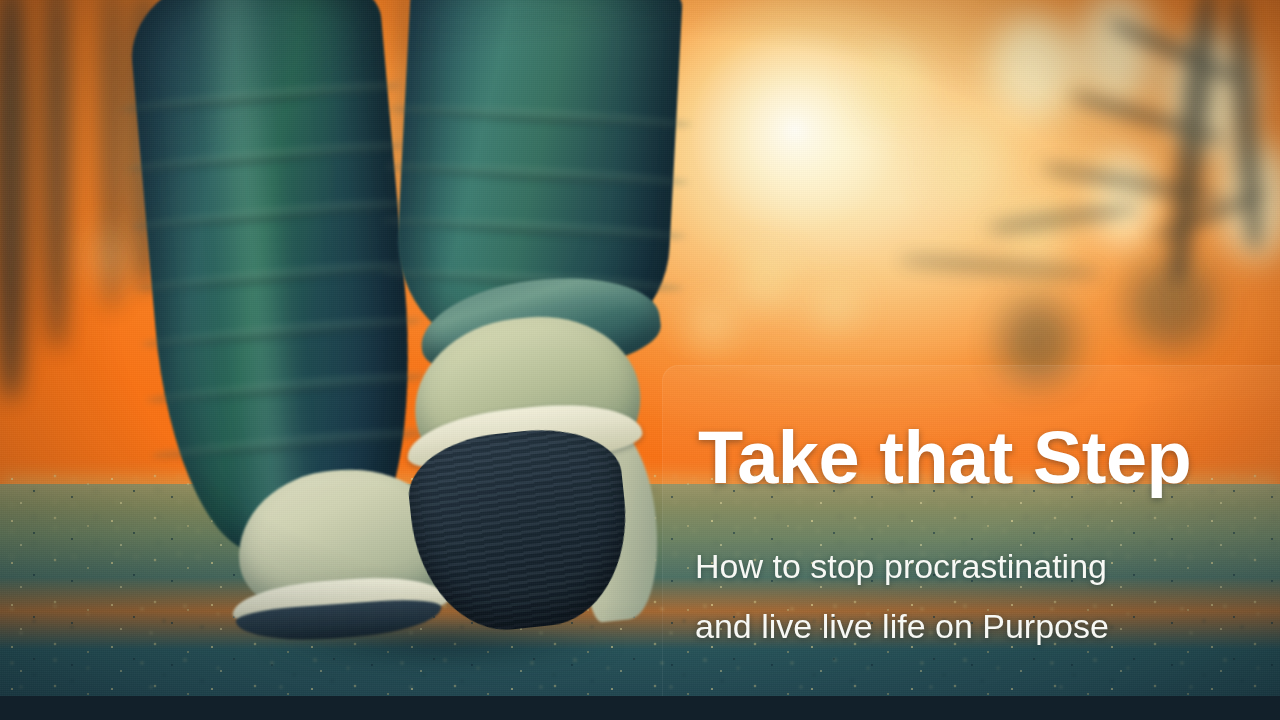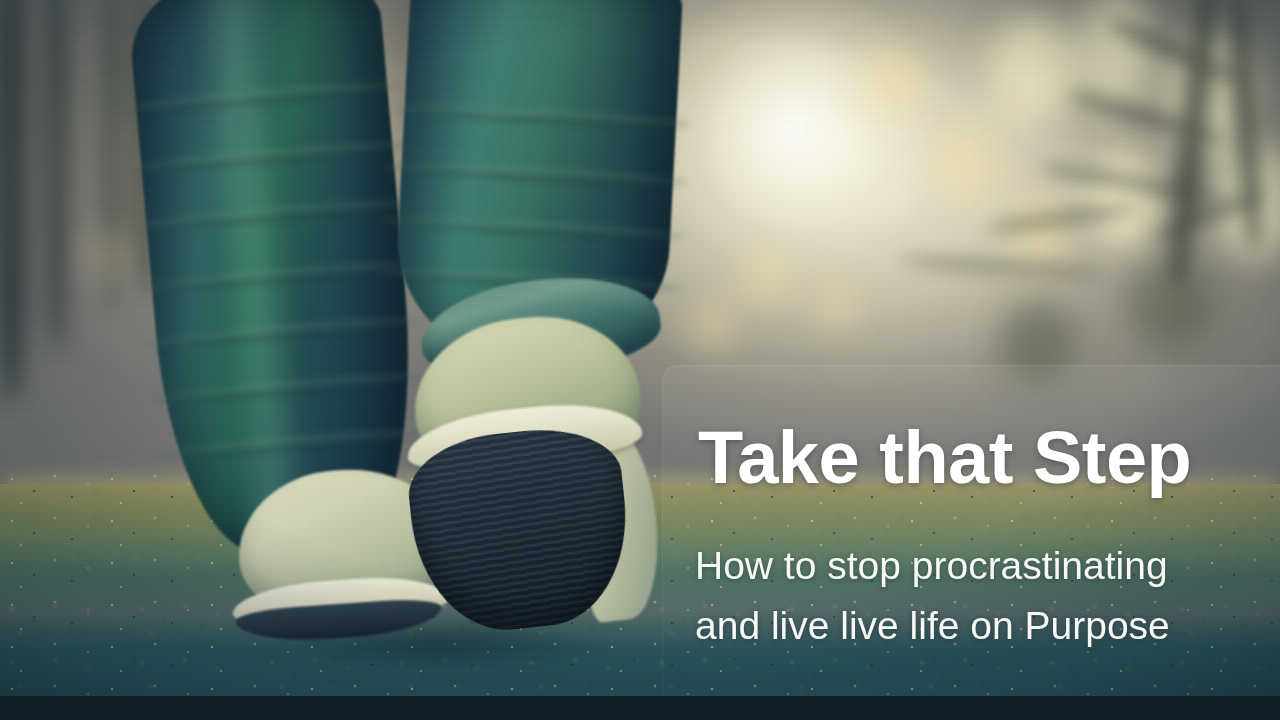--- a/index.html
+++ b/index.html
@@ -9,21 +9,21 @@
     width:1280px; height:720px;
     overflow:hidden;
     background:#12202a;
     font-family:"Liberation Sans", sans-serif;
   }
 
   #slide {
     position:relative;
     width:1280px; height:696px;
     overflow:hidden;
-    background:#737373;
+    background:#f97316;
   }
 
   
   .photo { position:absolute; inset:0; overflow:hidden; }
 
   
   .layer { position:absolute; inset:0; }
 
   .base {
     background:
@@ -280,21 +280,21 @@
     color:#ffffff;
     letter-spacing:-0.5px;
     line-height:1;
     white-space:nowrap;
     text-shadow:0 2px 6px rgba(12,30,40,.38);
   }
 
   .subtitle {
     position:absolute;
     left:33px; top:171px;
-    font-size:39px;
+    font-size:34px;
     font-weight:400;
     color:#f7f8f4;
     line-height:60px;
     white-space:nowrap;
     text-shadow:0 1px 5px rgba(12,30,40,.42);
   }
   .subtitle .ln { display:block; }
 </style>
 </head>
 <body>

